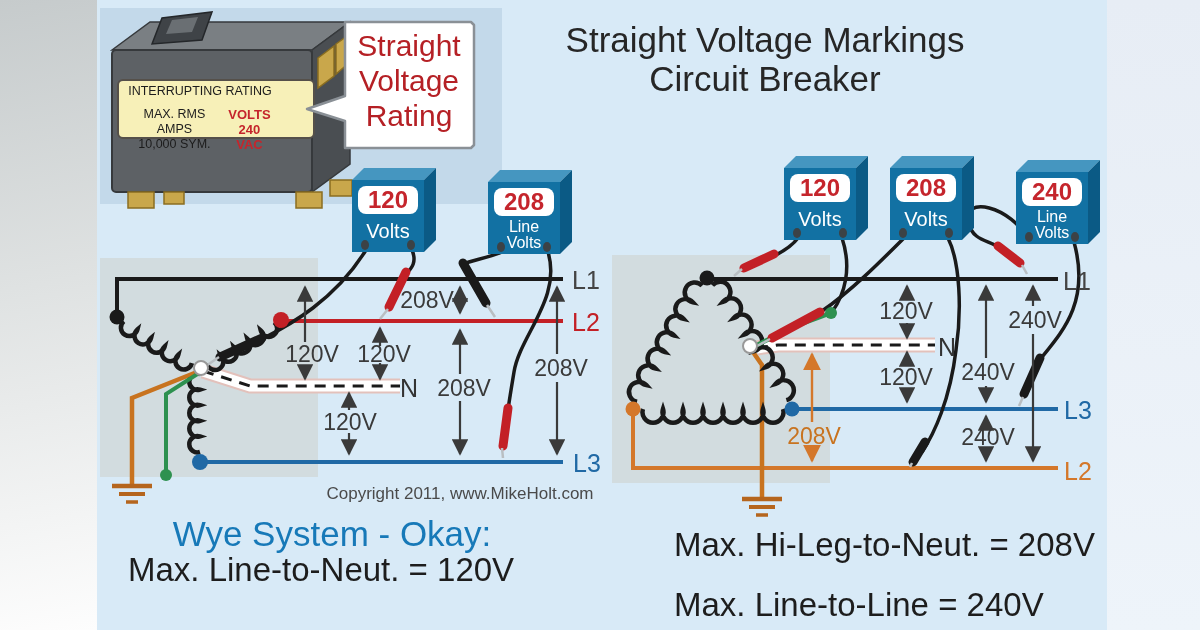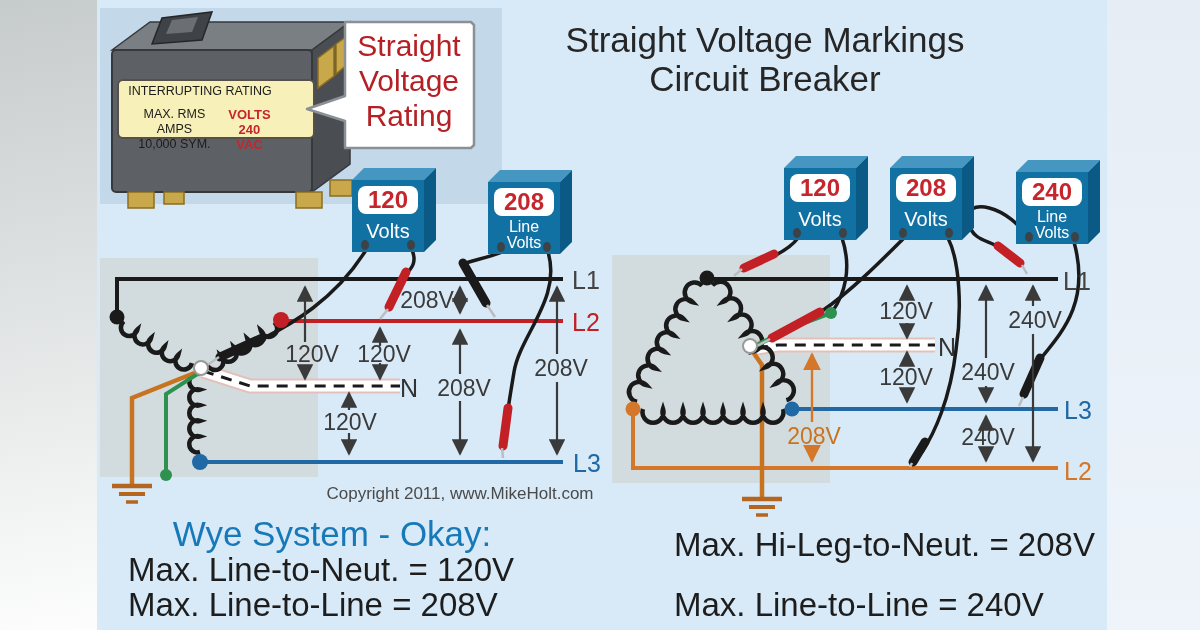--- a/index.html
+++ b/index.html
@@ -319,18 +319,17 @@
   <div class="vlabel" style="left:988px;top:437px;">240V</div>
   <div class="vlabel" style="left:1035px;top:320px;">240V</div>
   <div class="vlabel orange" style="left:814px;top:436px;">208V</div>
   <div class="llabel" style="left:1077px;top:281px;color:#444;">L1</div>
   <div class="llabel" style="left:947px;top:347px;color:#333;">N</div>
   <div class="llabel" style="left:1078px;top:410px;color:#2069a5;">L3</div>
   <div class="llabel" style="left:1078px;top:471px;color:#d4772a;">L2</div>
 
   <div class="cap-title" style="left:332px;top:514px;">Wye System - Okay:</div>
   <div class="cap-line" style="left:128px;top:551px;">Max. Line-to-Neut. = 120V</div>
-  <div class="cap-line" style="left:128px;top:586px;">Max. Line-to-Line = 208V</div>
   <div class="cap-line" style="left:626px;top:526px;margin-left:48px;">Max. Hi-Leg-to-Neut. = 208V</div>
   <div class="cap-line" style="left:626px;top:586px;margin-left:48px;">Max. Line-to-Line = 240V</div>
 
   <div class="copyright">Copyright 2011, www.MikeHolt.com</div>
 </div>
 
 </body></html>

